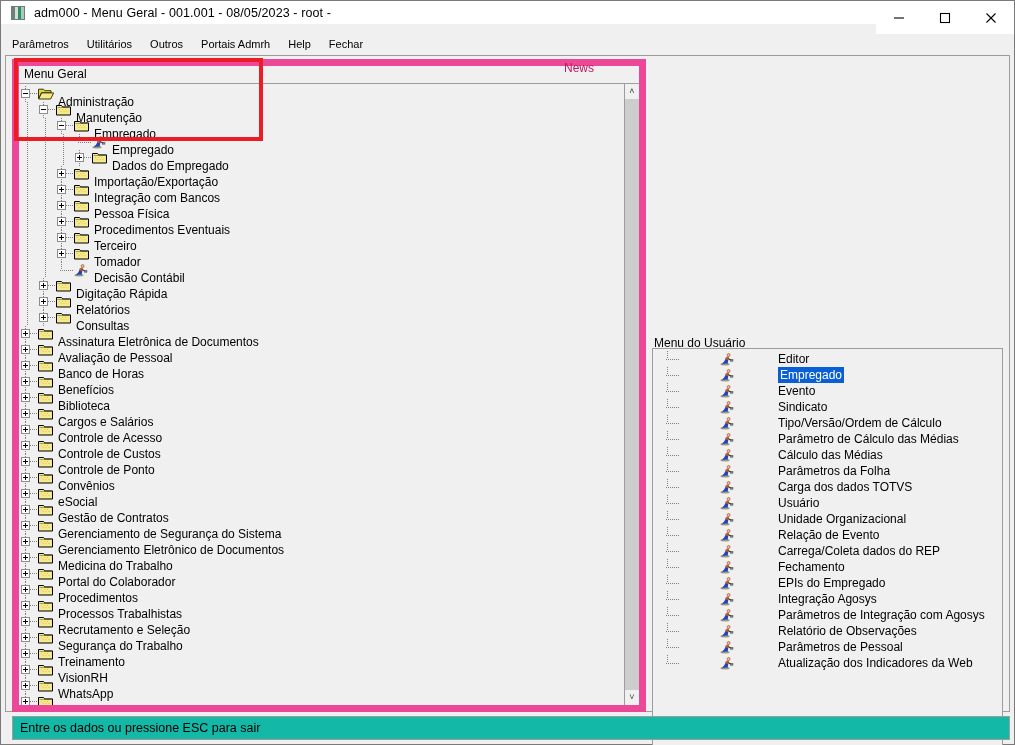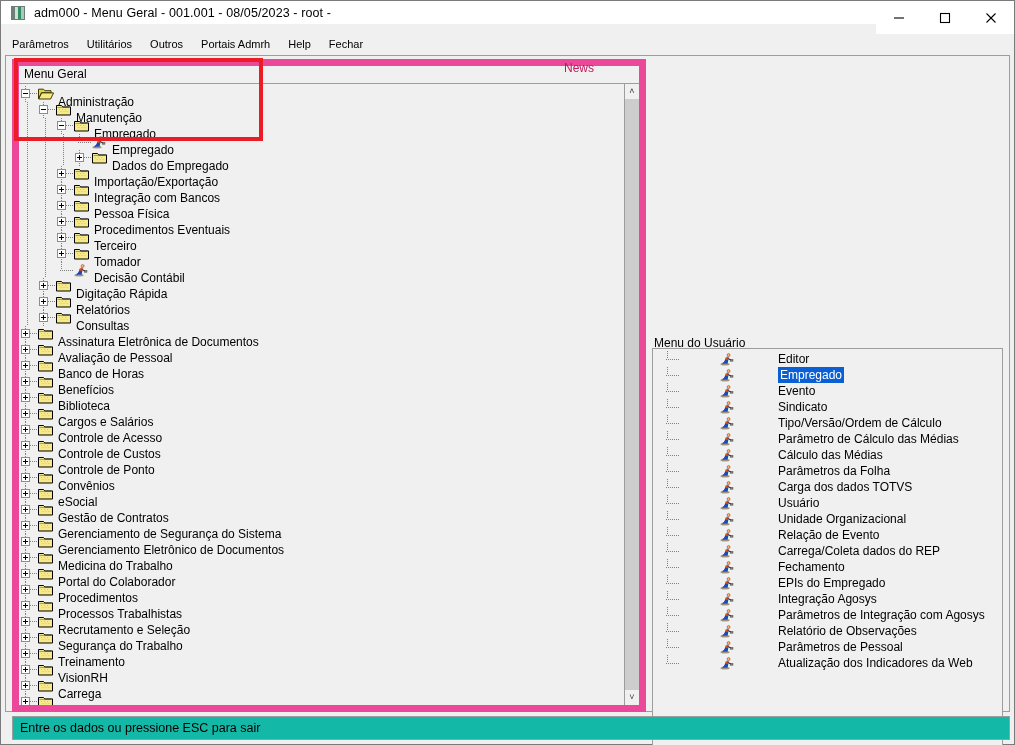--- a/index.html
+++ b/index.html
@@ -1014,21 +1014,21 @@
                   <path d="M0.5 2.5h5l1.2 1.4h7.8v8.1H0.5z" fill="#f6e98a" stroke="#000" stroke-width="1"></path>
                   <path d="M1.5 4.6h12" stroke="#000" stroke-width="0.8" opacity=".45"></path>
                   <rect x="3" y="6" width="1" height="1" fill="#d9c75f"></rect>
                   <rect x="6" y="6" width="1" height="1" fill="#d9c75f"></rect>
                   <rect x="9" y="6" width="1" height="1" fill="#d9c75f"></rect>
                   <rect x="4.5" y="8" width="1" height="1" fill="#d9c75f"></rect>
                   <rect x="7.5" y="8" width="1" height="1" fill="#d9c75f"></rect>
                   <rect x="10.5" y="8" width="1" height="1" fill="#d9c75f"></rect>
                 </svg>
               </div>
-              <span class="tlabel">Carrega</span>
+              <span class="tlabel">WhatsApp</span>
             </div>
             <div class="trow">
               <div class="plus expand">
                 <div class="vline"></div>
                 <div class="box"></div>
                 <div class="vline2"></div>
                 <div class="stub"></div>
               </div>
               <div class="ico">
                 <svg width="15" height="13" viewBox="0 0 15 13">

